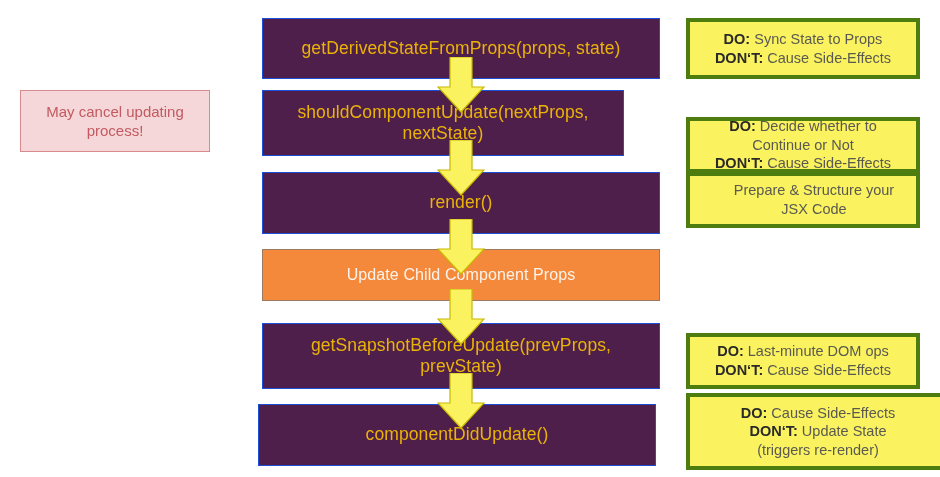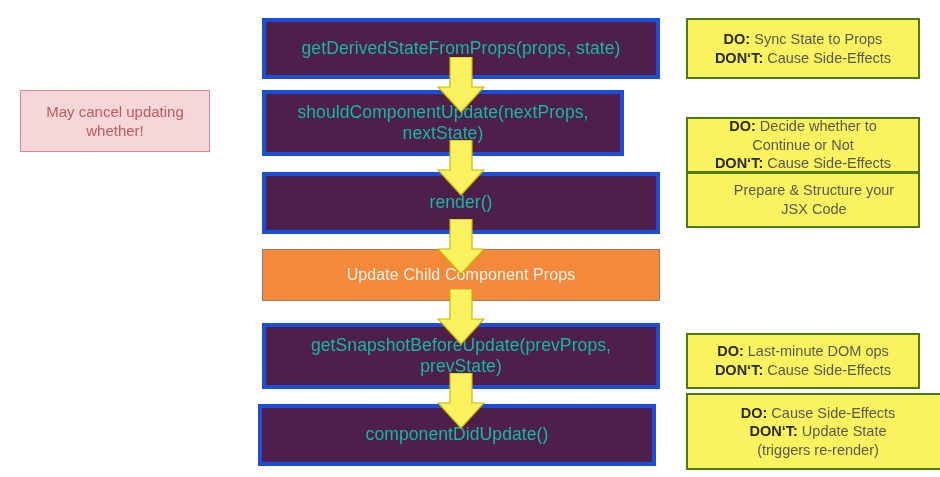--- a/index.html
+++ b/index.html
@@ -25,41 +25,41 @@
     display: flex;
     align-items: center;
     justify-content: center;
     text-align: center;
     line-height: 1.22;
   }
 
   
   .lifecycle {
     background: #4E1F4B;
-    border: 4px solid #1d4ed8;
-    color: #14b8a6;
+    border: 1px solid #1d4ed8;
+    color: #eab308;
     font-size: 17.5px;
     letter-spacing: .1px;
     padding: 0 12px;
   }
   .lifecycle .txt { display: block; width: 100%; }
 
   
   .childprops {
     background: #F4893C;
     border: 1px solid #9a7b62;
     color: #fdf3ea;
     font-size: 16px;
     letter-spacing: .1px;
   }
 
   
   .note {
     background: #FAF25F;
-    border: 2px solid #4d7c0f;
+    border: 4px solid #4d7c0f;
     color: #5a5a52;
     font-size: 14.5px;
     padding: 0 6px;
     line-height: 1.28;
   }
   .note b { color: #2a2a28; font-weight: bold; }
   .note .line { display: block; width: 100%; }
 
   
   .warning {
@@ -78,21 +78,21 @@
   .arrow svg { display: block; }
 </style>
 </head>
 <body>
 
 <div id="canvas">
 
   <div class="box warning" style="left:20px; top:90px; width:190px; height:62px;">
     <span>
       <span class="line">May cancel updating</span>
-      <span class="line">whether!</span>
+      <span class="line">process!</span>
     </span>
   </div>
 
   <div class="box lifecycle" style="left:262px; top:18px; width:398px; height:61px;">
     <span class="txt">getDerivedStateFromProps(props, state)</span>
   </div>
 
   <div class="box lifecycle" style="left:262px; top:90px; width:362px; height:66px;">
     <span class="txt">shouldComponentUpdate(nextProps, nextState)</span>
   </div>

